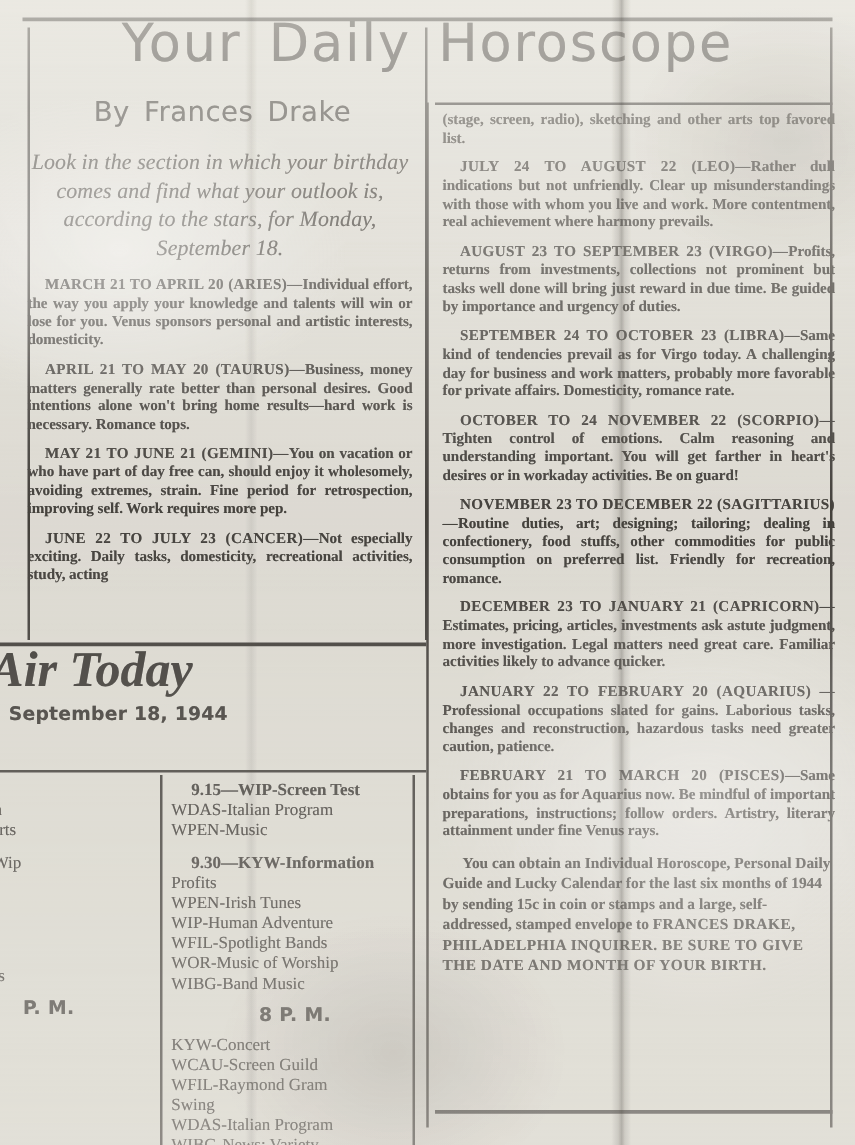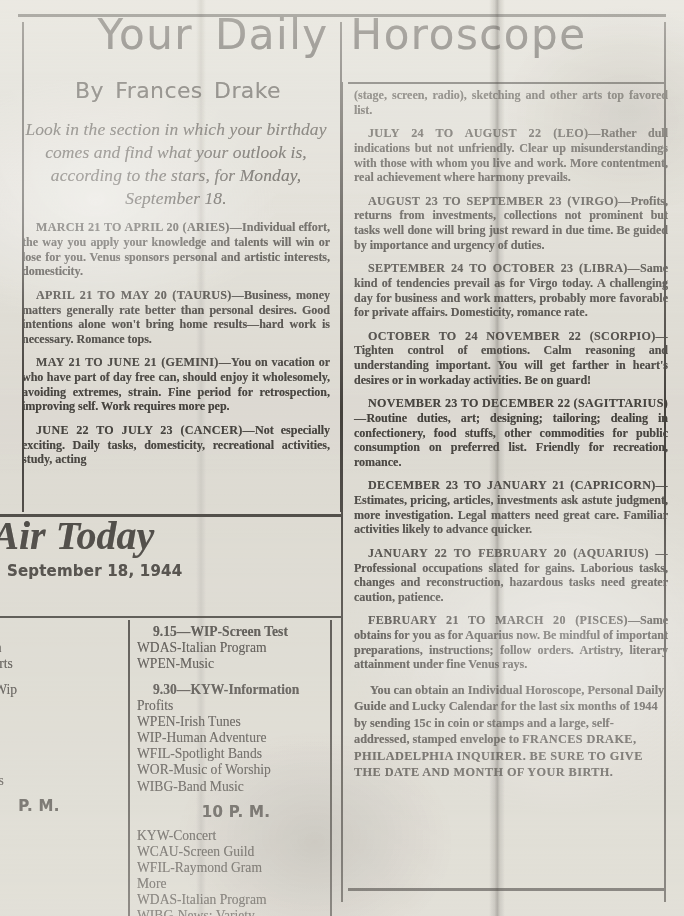--- a/index.html
+++ b/index.html
@@ -350,25 +350,25 @@
         <div class="lrow">WDAS-Italian Program</div>
         <div class="lrow">WPEN-Music</div>
         <div class="lgap"></div>
         <div class="lhead">9.30—KYW-Information</div>
         <div class="lrow">Profits</div>
         <div class="lrow">WPEN-Irish Tunes</div>
         <div class="lrow">WIP-Human Adventure</div>
         <div class="lrow">WFIL-Spotlight Bands</div>
         <div class="lrow">WOR-Music of Worship</div>
         <div class="lrow">WIBG-Band Music</div>
-        <div class="lcenter">10 P. M.</div>
+        <div class="lcenter">8 P. M.</div>
         <div class="lrow">KYW-Concert</div>
         <div class="lrow">WCAU-Screen Guild</div>
         <div class="lrow">WFIL-Raymond Gram</div>
-        <div class="lrow">More</div>
+        <div class="lrow">Swing</div>
         <div class="lrow">WDAS-Italian Program</div>
         <div class="lrow">WIBG-News; Variety</div>
       </div>
   </div>
 
   <div class="fold2"></div>
   <div class="fold"></div>
   <div class="paper-grain"></div>
 </div>
 

